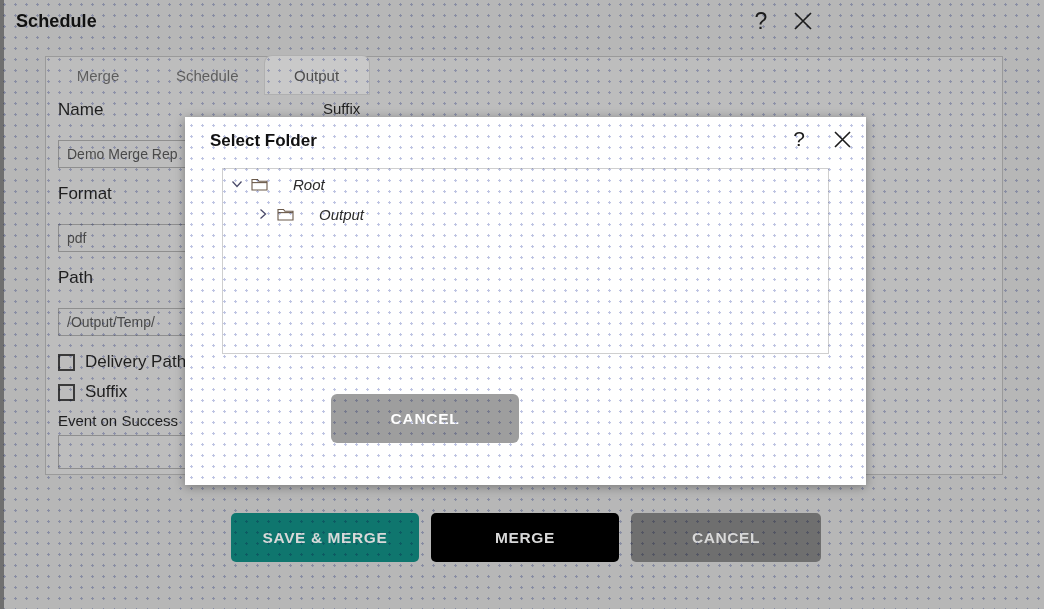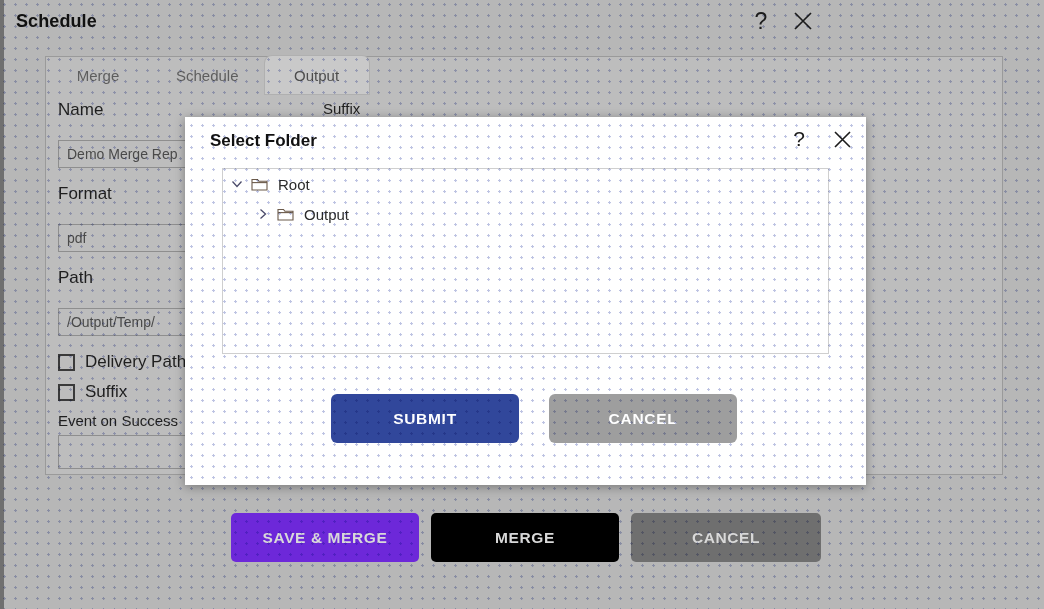--- a/index.html
+++ b/index.html
@@ -158,21 +158,21 @@
     border-radius: 5px;
     font-size: 15.5px;
     font-weight: bold;
     letter-spacing: .6px;
     color: #d9d9d9;
     display: flex;
     align-items: center;
     justify-content: center;
     font-family: "Liberation Sans", sans-serif;
   }
-  .fbtn.primary { background: #6d28d9; }
+  .fbtn.primary { background: #0f766e; }
   .fbtn.dark    { background: #000000; }
   .fbtn.muted   { background: #6f6f6f; width: 190px; }
 
   
   .modal {
     position: absolute;
     left: 185px; top: 117px;
     width: 681px; height: 368px;
     background: #ffffff;
     box-shadow: 0 2px 10px rgba(0,0,0,.35);
@@ -213,21 +213,21 @@
   }
   .tnode.depth1 { padding-left: 32px; }
   .twist {
     width: 16px; height: 16px;
     display: flex; align-items: center; justify-content: center;
     color: #4a4a6a;
     flex: 0 0 16px;
   }
   .twist.empty { visibility: hidden; }
   .tfolder { width: 17px; height: 15px; flex: 0 0 17px; display: block; }
-  .tlabel { margin-left: 4px; }
+  .tlabel { margin-left: 19px; font-style: italic; }
 
   .modal-btns {
     position: absolute;
     left: 146px; top: 277px;
     display: flex;
     gap: 30px;
   }
   .mbtn {
     width: 188px; height: 49px;
     border: none;
@@ -358,20 +358,19 @@
             <path d="M1 5.6 H16" stroke="#6b5a4a" stroke-width="1.1" fill="none"></path>
           </svg>
         </span>
         <span class="tlabel">Output</span>
       </div>
 
 
     </div>
 
     <div class="modal-btns">
-      <button class="mbtn submit">SUBMIT</button>
       <button class="mbtn cancel">CANCEL</button>
     </div>
   </div>
 
   <div class="stipple"></div>
 
 </div>
 
 </body></html>

